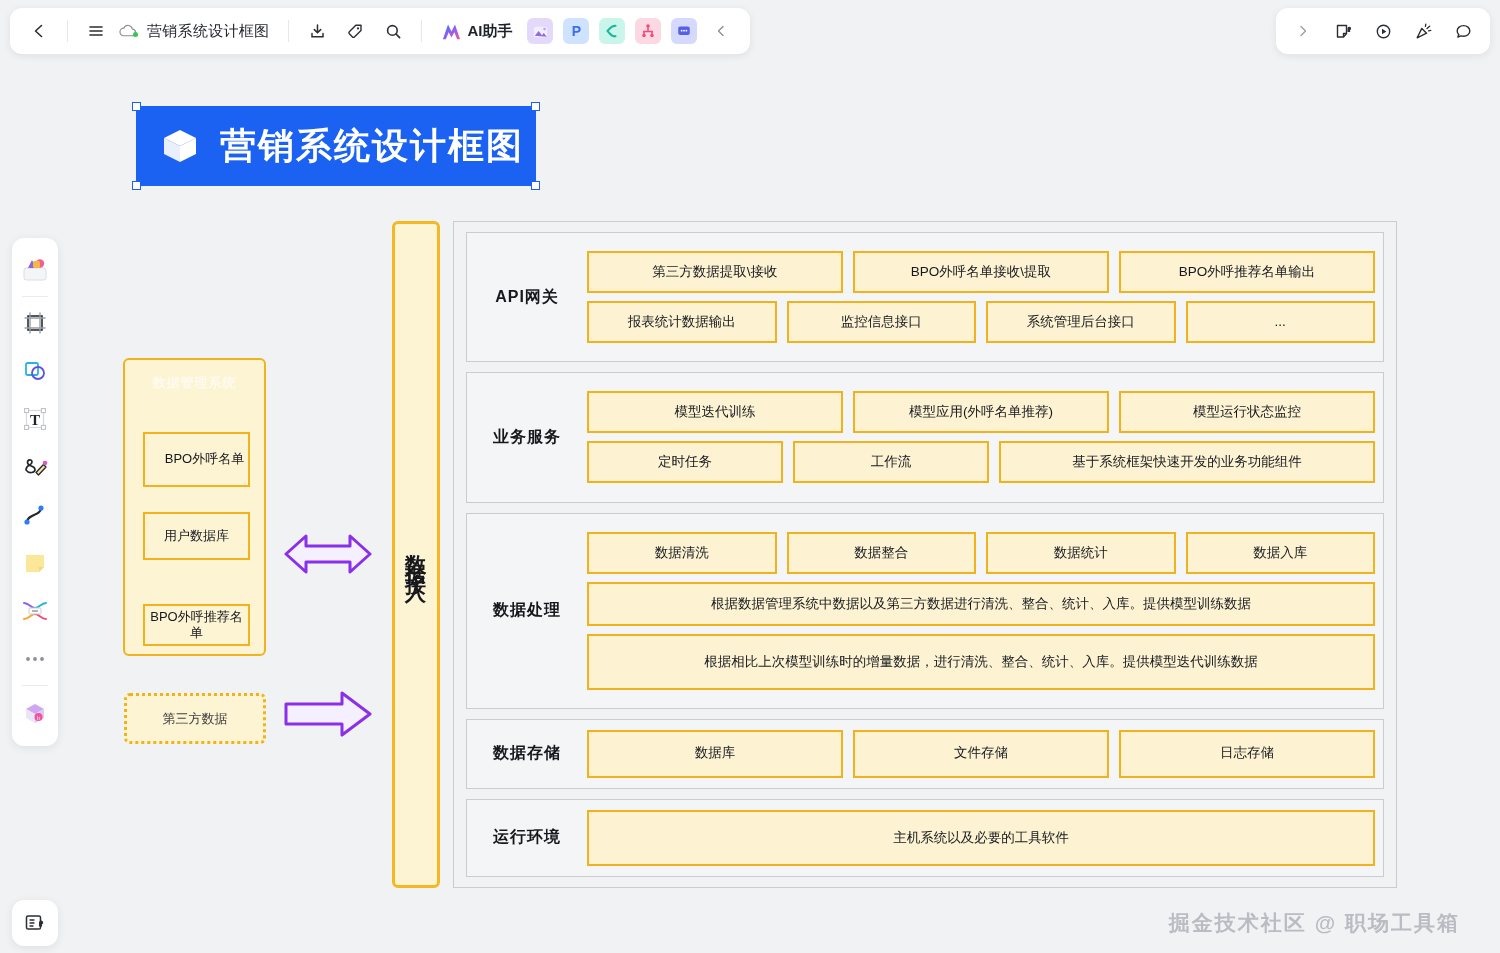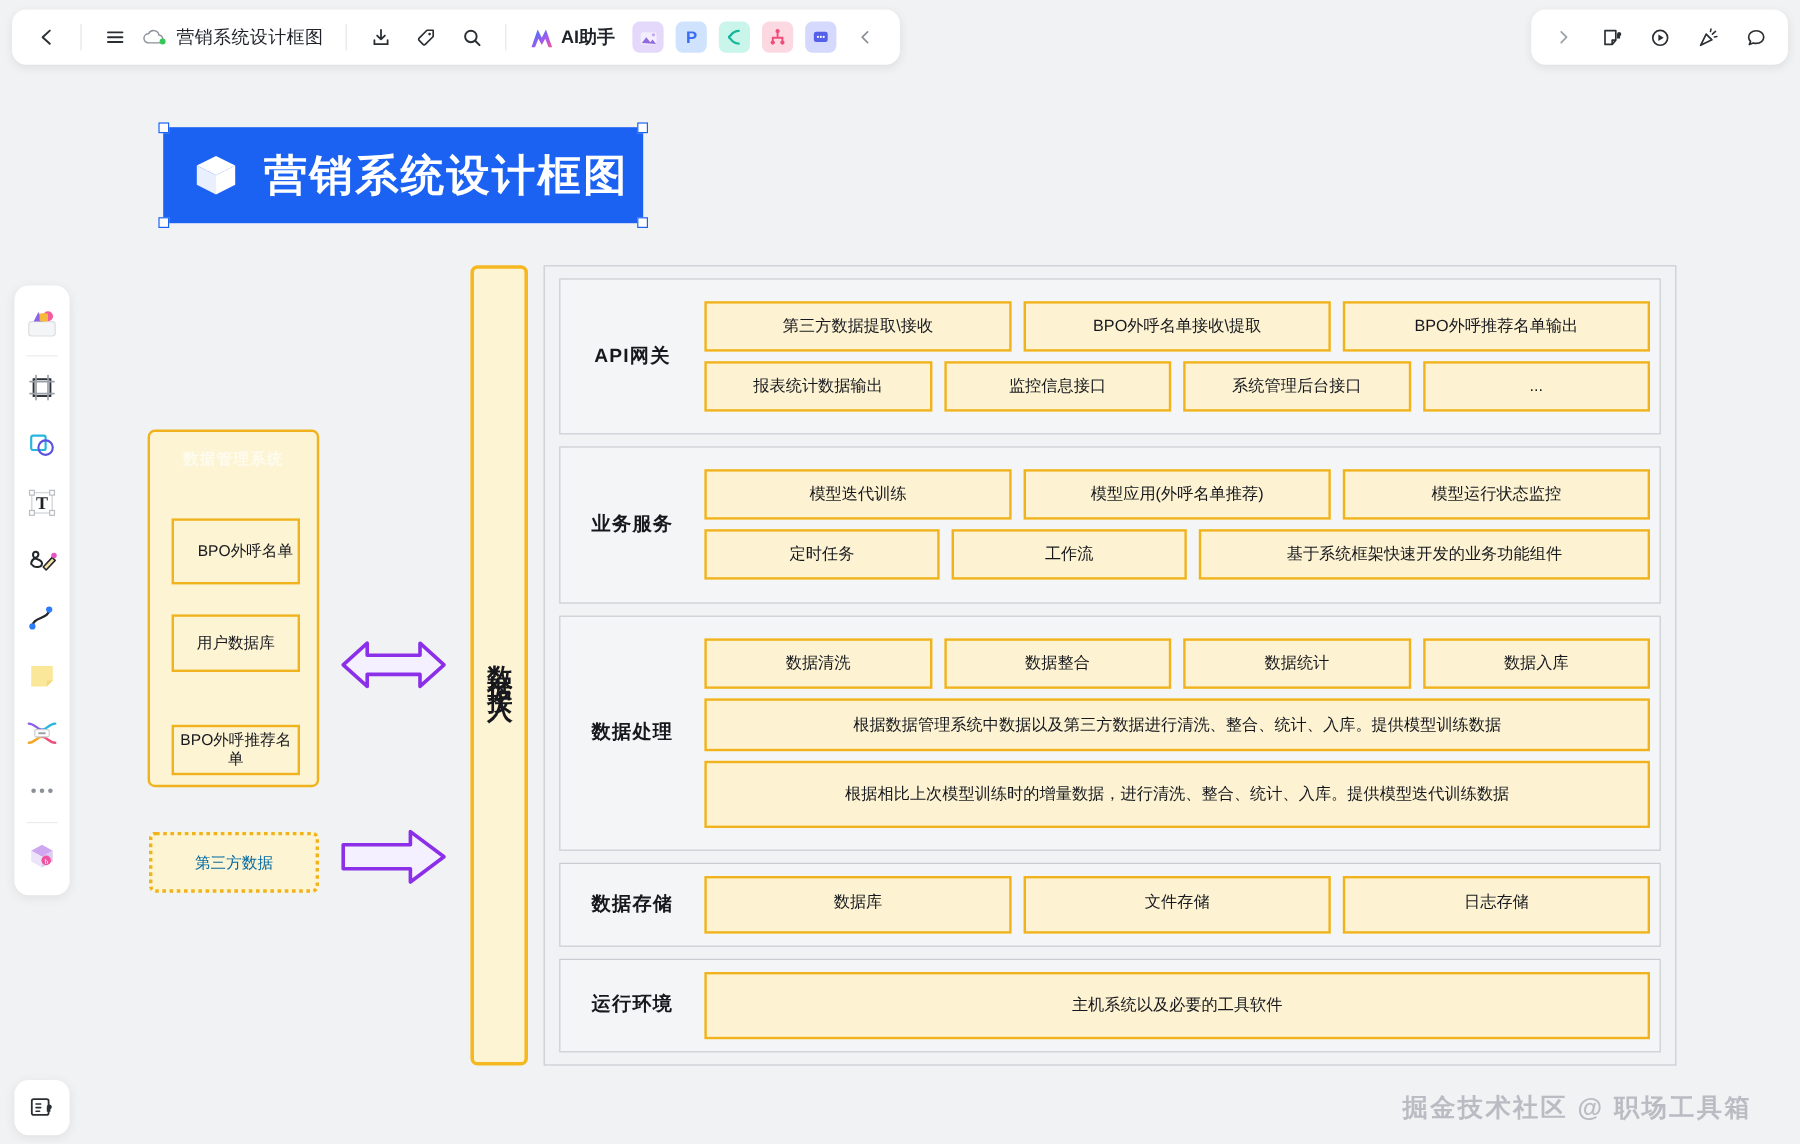--- a/index.html
+++ b/index.html
@@ -148,21 +148,21 @@
   .dm-b2 { top: 152px; height: 48px; }
   .dm-b3 { top: 228px; height: 42px; margin-top: 16px; }
 
   .third-party {
     position: absolute; left: 124px; top: 693px;
     width: 142px; height: 51px;
     background: #fdf4d4;
     border: 3px dotted #f0b31e;
     border-radius: 6px;
     display: flex; align-items: center; justify-content: center;
-    font-size: 13px; color: #0369a1;
+    font-size: 13px; color: #404040;
   }
 
   .arrow-svg { position: absolute; }
 
   
   .vbar {
     position: absolute; left: 392px; top: 221px;
     width: 48px; height: 667px;
     background: #fdf4d4;
     border: 3px solid #f5b820;

